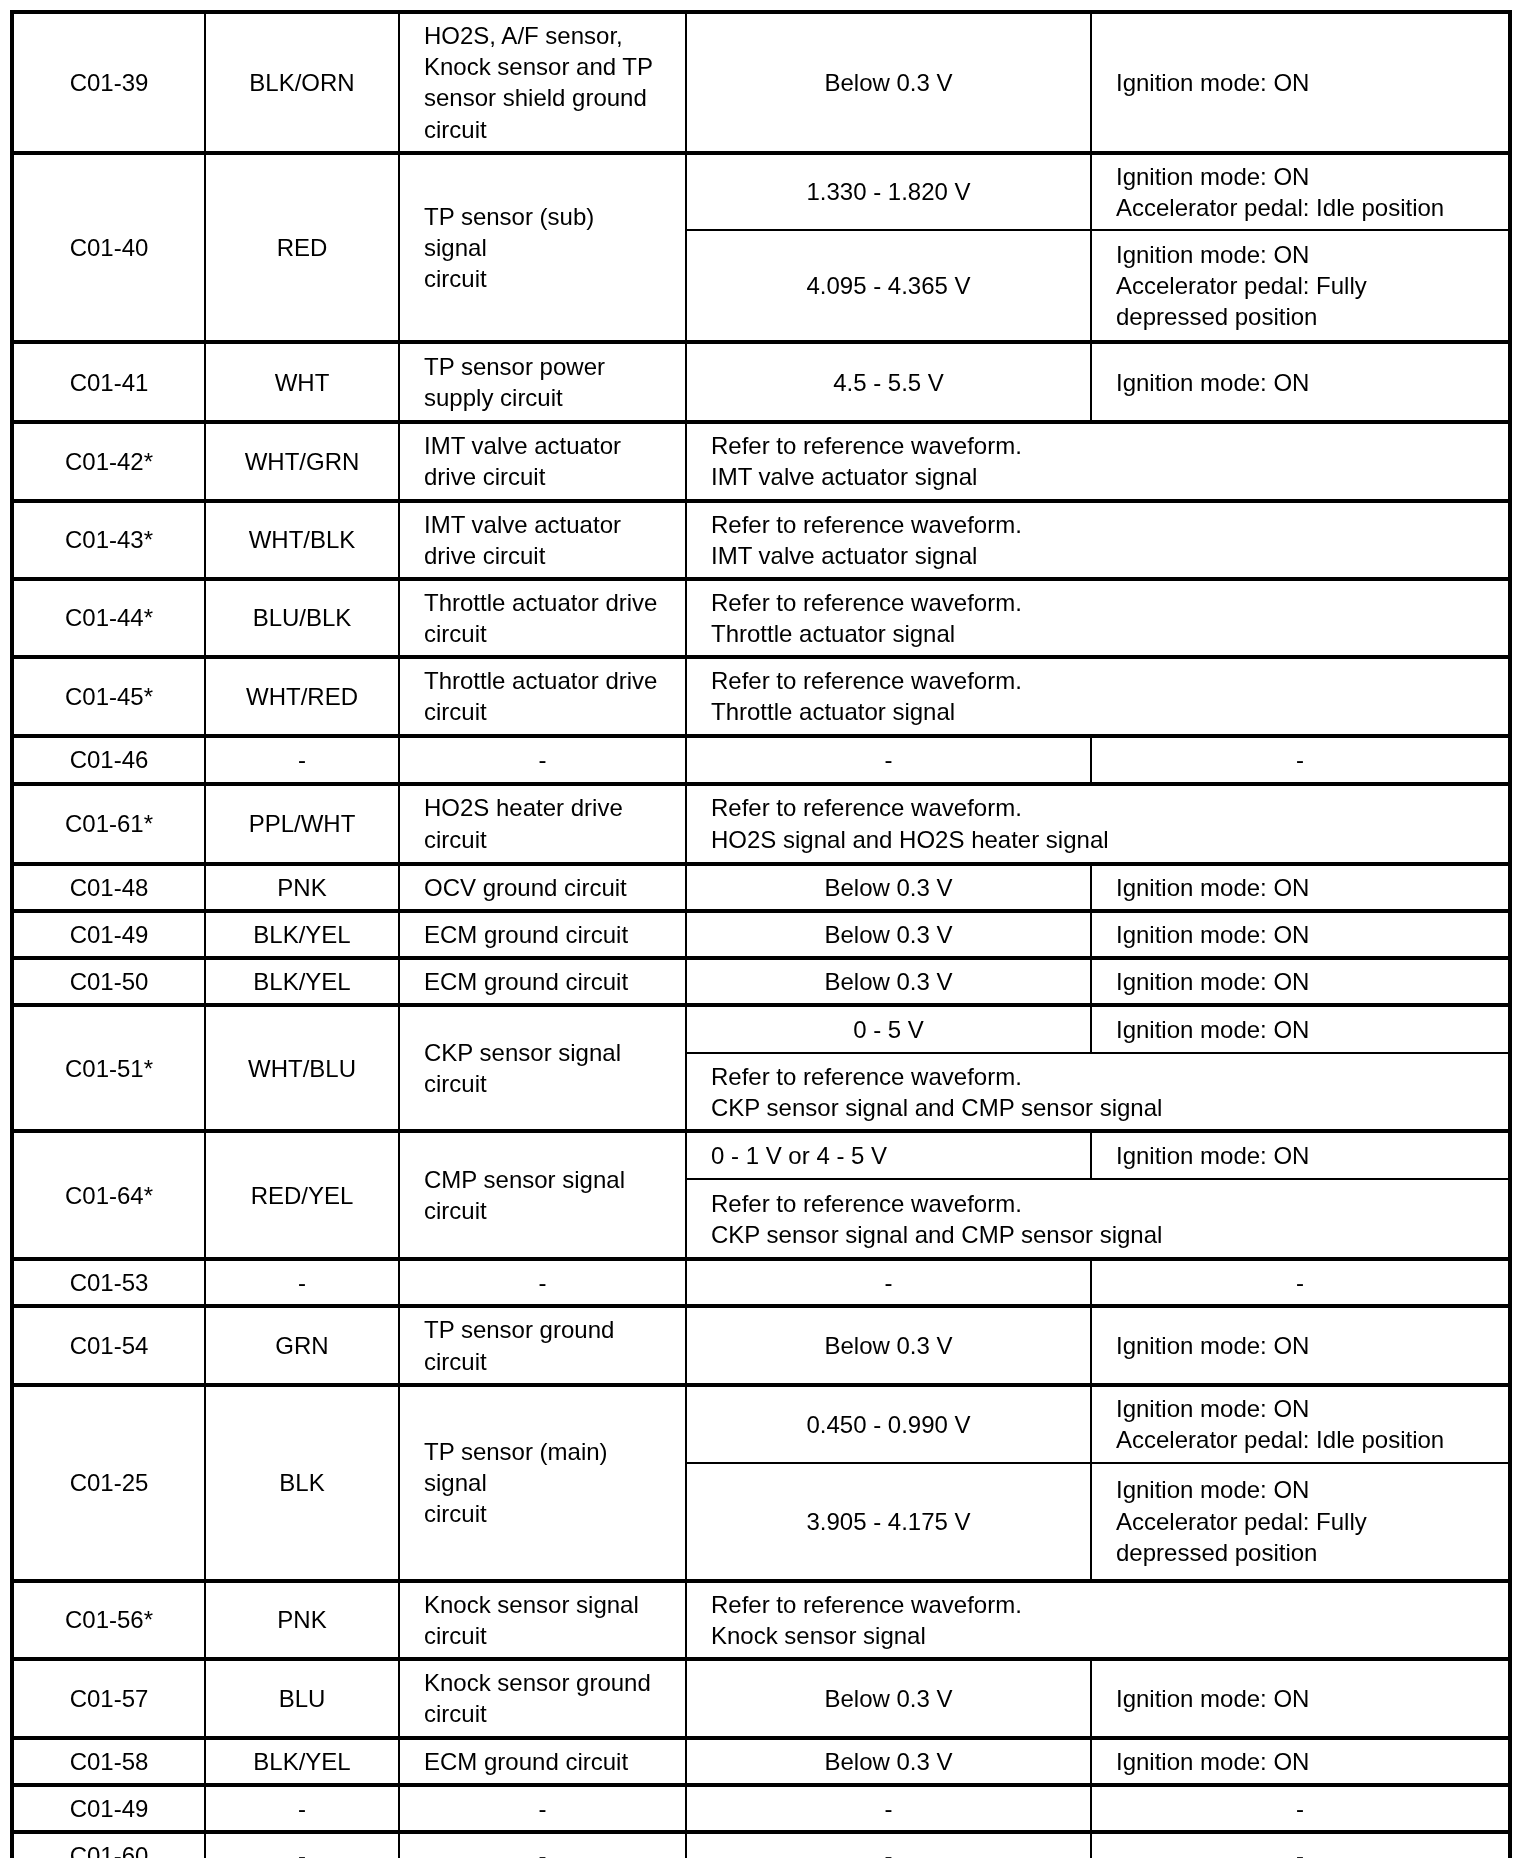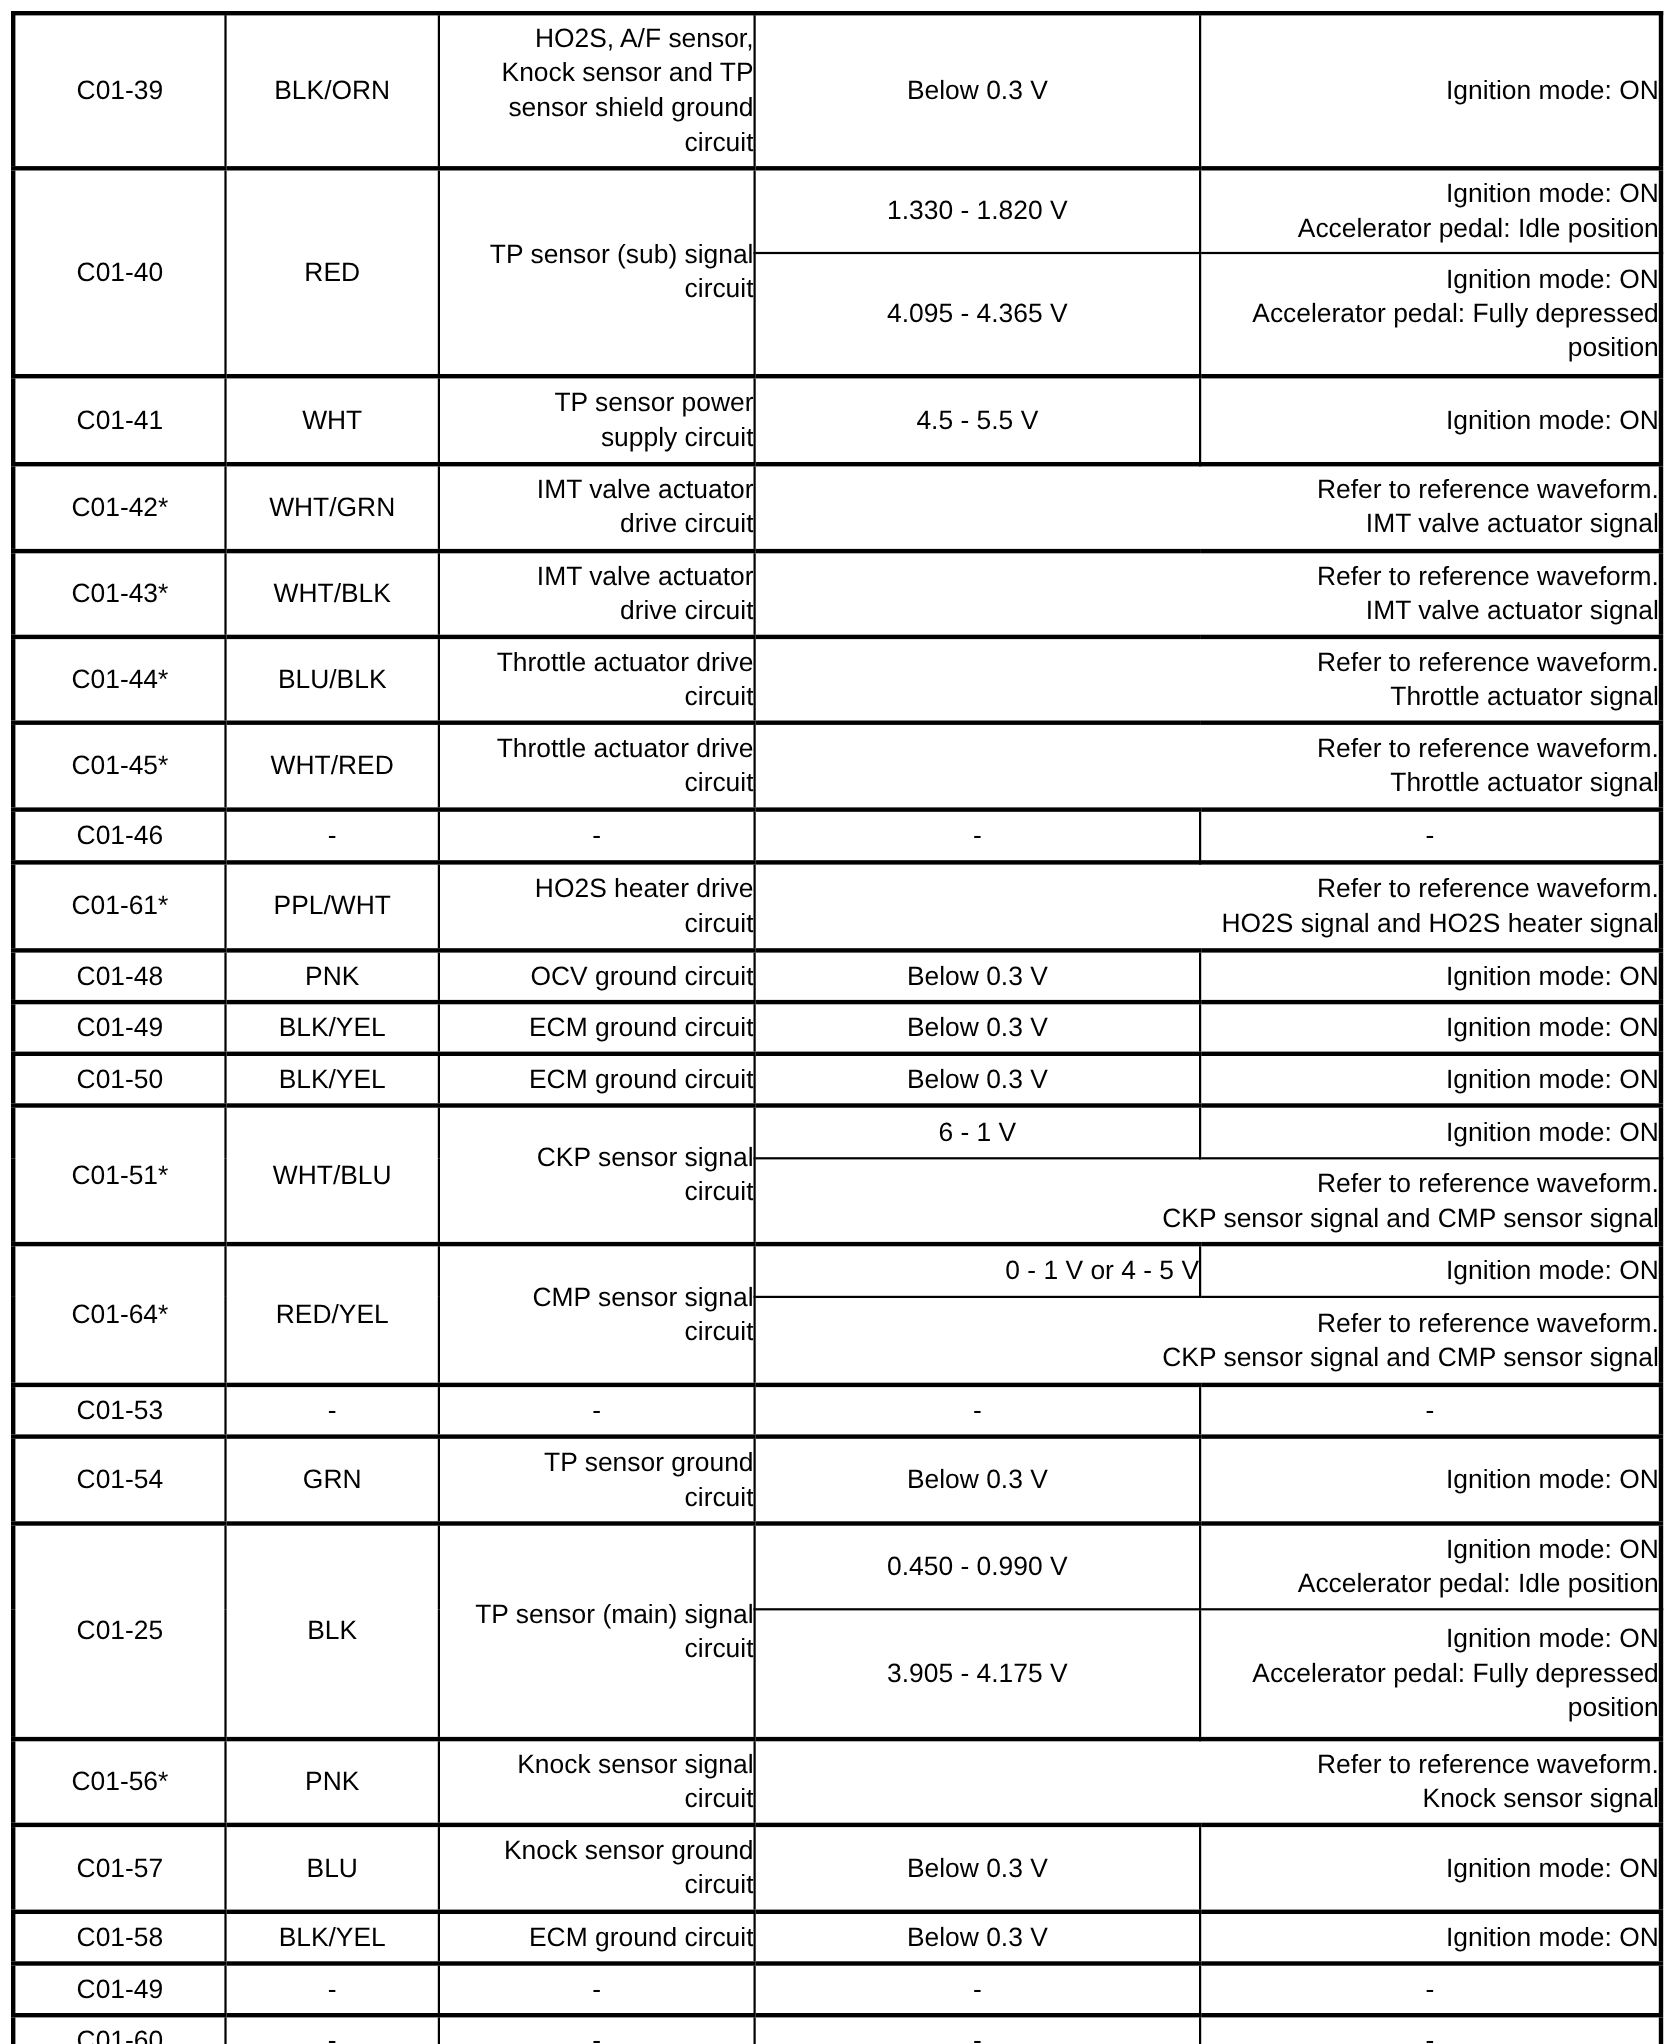--- a/index.html
+++ b/index.html
@@ -27,21 +27,21 @@
   col.c5 { width: 419px; }
   td {
     border: 2px solid #000;
     vertical-align: middle;
     white-space: pre-line;
     line-height: 1.3;
     overflow: hidden;
   }
   tr.gs > td { border-top: 4px solid #000; }
   .ctr { text-align: center; padding: 6px 4px; }
-  .lft { text-align: right;  padding: 6px 0; }
+  .lft { text-align: left;  padding: 6px 24px; }
 </style>
 </head>
 <body>
 
 <table class="pin-table">
   <colgroup>
       <col class="c1">
       <col class="c2">
       <col class="c3">
       <col class="c4">
@@ -159,21 +159,21 @@
     <td class="lft">ECM ground circuit</td>
     <td class="ctr">Below 0.3 V</td>
     <td class="lft">Ignition mode: ON</td>
   </tr>
 
   <tr class="gs" style="height:48px">
     <td class="ctr" rowspan="2">C01-51*</td>
     <td class="ctr" rowspan="2">WHT/BLU</td>
     <td class="lft" rowspan="2">CKP sensor signal
 circuit</td>
-    <td class="ctr">6 - 1 V</td>
+    <td class="ctr">0 - 5 V</td>
     <td class="lft">Ignition mode: ON</td>
   </tr>
   <tr style="height:78px">
     <td class="lft" colspan="2">Refer to reference waveform.
 CKP sensor signal and CMP sensor signal</td>
   </tr>
 
   <tr class="gs" style="height:48px">
     <td class="ctr" rowspan="2">C01-64*</td>
     <td class="ctr" rowspan="2">RED/YEL</td>

